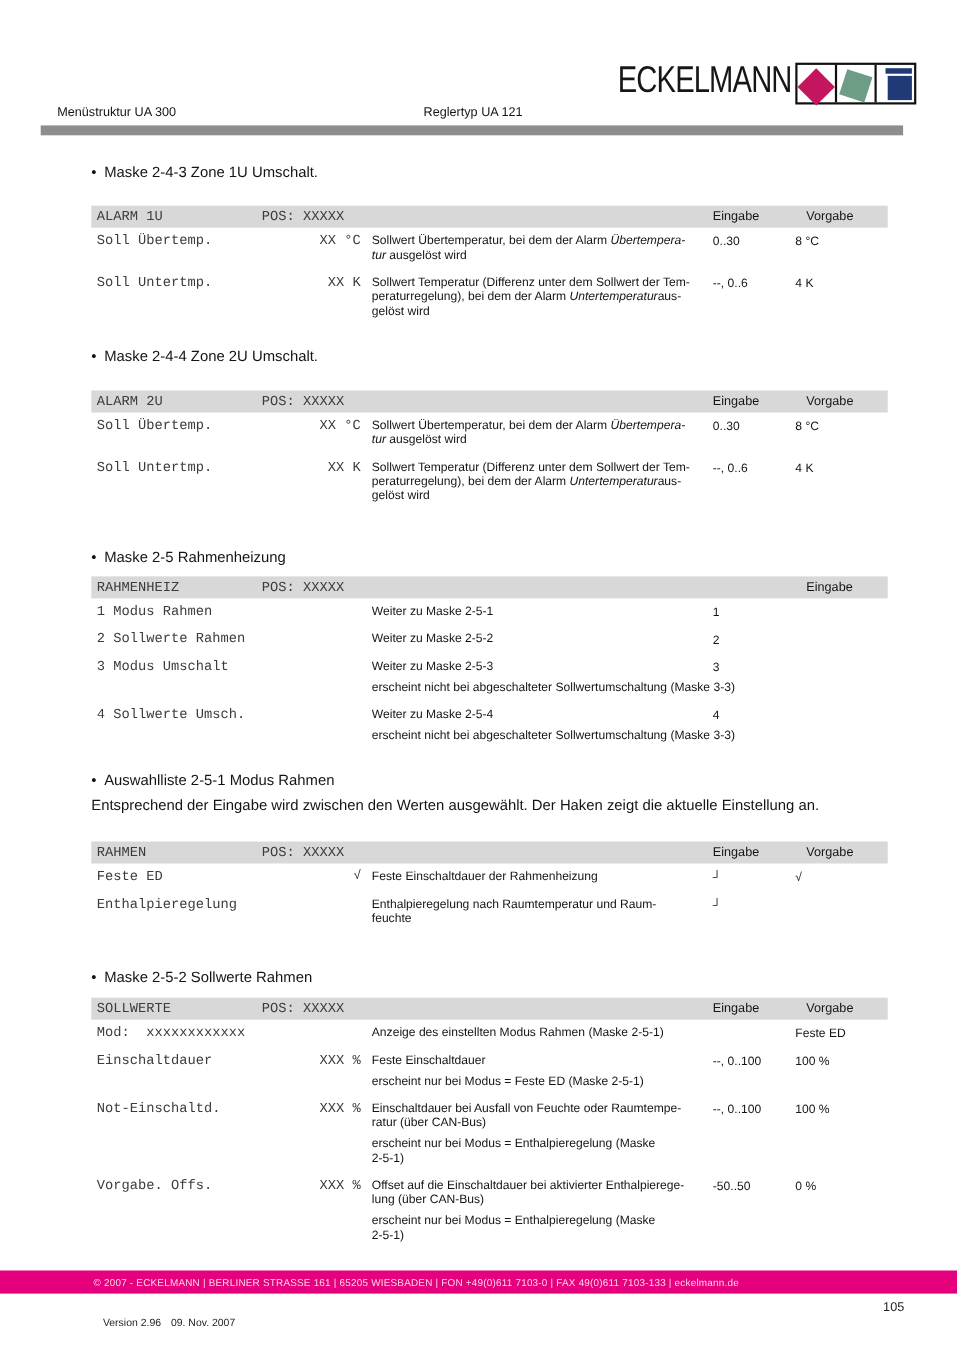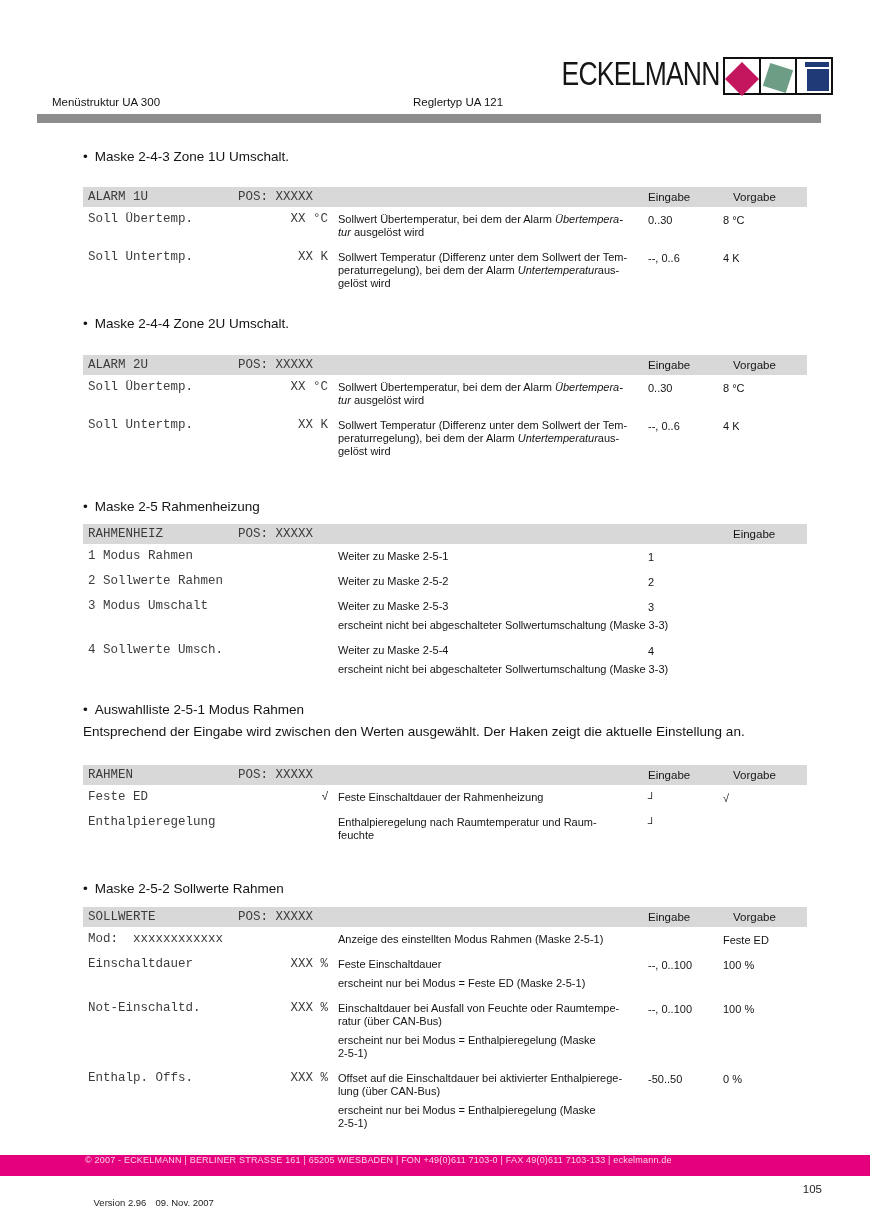--- a/index.html
+++ b/index.html
@@ -20,21 +20,21 @@
     border:2px solid #101010; display:flex; background:#ffffff;
   }
   .logo-cell { position:relative; width:34px; height:34px; }
   .logo-cell.sep { border-right:2px solid #101010; }
   .shape-diamond { position:absolute; width:24px; height:24px; top:8px; left:5px; transform:rotate(45deg); }
   .shape-green  { position:absolute; width:24px; height:24px; top:7px; left:5px; transform:rotate(18deg); }
   .shape-blue-bar { position:absolute; top:3px; left:8px; right:2px; height:5px; }
   .shape-blue-sq  { position:absolute; top:10px; right:2px; width:22px; height:22px; }
 
   .running-left   { position:absolute; top:96px; left:40px;  font-size:11.5px; white-space:pre;padding-left:12px; }
-  .running-center { position:absolute; top:96px; left:413px; font-size:11.5px; white-space:pre; }
+  .running-center { position:absolute; top:96px; left:385px; font-size:11.5px; white-space:pre; }
   .head-rule { position:absolute; top:114px; left:37px; width:784px; height:9px; background:#8d8d8d; }
 
   
   .block { position:absolute; left:83px; width:724px; }
   .heading { font-size:13.5px; line-height:17px; white-space:pre; }
   .heading .bullet { display:inline-block; margin-right:7px; }
   .paragraph { font-size:13.5px; line-height:17px; white-space:pre; }
 
   
   .band {
@@ -60,21 +60,21 @@
   .c-desc { width:310px; line-height:13px; color:#141414; }
   .c-desc .line { white-space:pre; }
   .c-desc .para + .para { margin-top:6px; }
   .it { font-style:italic; }
   .cell-a { width:75px; padding-top:1px; white-space:pre; }
   .cell-b { width:74px; padding-top:1px; white-space:pre; }
 
   
   .footer-bar {
     position:absolute; left:0; right:0; top:1155px; height:21px;
-    display:flex; padding-left:85px; box-sizing:border-box;
+    display:flex; align-items:center; padding-left:85px; box-sizing:border-box;
   }
   .footer-bar .ftext { font-size:9px; color:#ffd2e7; letter-spacing:0.2px; white-space:pre; }
   .version { position:absolute; left:83px; top:1186px; font-size:9.5px; color:#1d1d1d; white-space:pre; }
   .version .vdate { margin-left:9px;margin-top:36px; }
   .page-num { position:absolute; right:48px; top:1183px; font-size:11.5px; color:#1d1d1d; }
 </style>
 </head>
 <body>
 
 <div class="page">
@@ -283,21 +283,21 @@
             </div>
             <div class="para">
               <div class="line"><span>erscheint nur bei Modus = Enthalpieregelung (Maske</span></div>
               <div class="line"><span>2-5-1)</span></div>
             </div>
           </div>
           <div class="cell-a">--, 0..100</div>
           <div class="cell-b">100 %</div>
         </div>
         <div class="row">
-          <div class="c-label"><span>Enthalp. Offs.</span><span>XXX %</span></div>
+          <div class="c-label"><span>Vorgabe. Offs.</span><span>XXX %</span></div>
           <div class="c-desc">
             <div class="para">
               <div class="line"><span>Offset auf die Einschaltdauer bei aktivierter Enthalpierege-</span></div>
               <div class="line"><span>lung (über CAN-Bus)</span></div>
             </div>
             <div class="para">
               <div class="line"><span>erscheint nur bei Modus = Enthalpieregelung (Maske</span></div>
               <div class="line"><span>2-5-1)</span></div>
             </div>
           </div>

